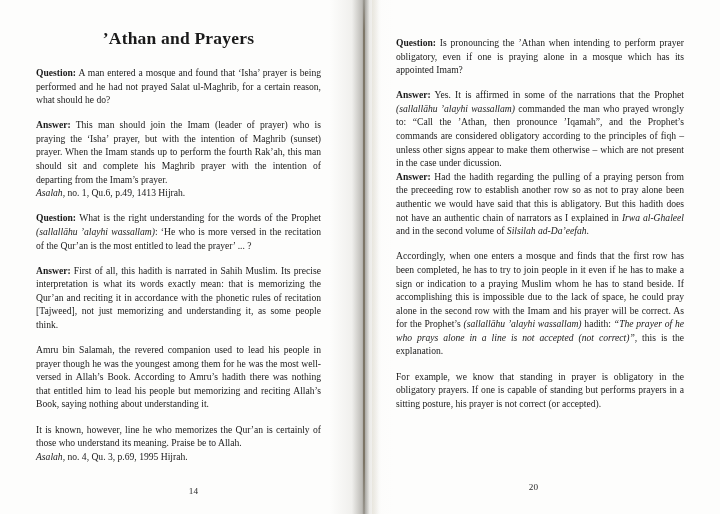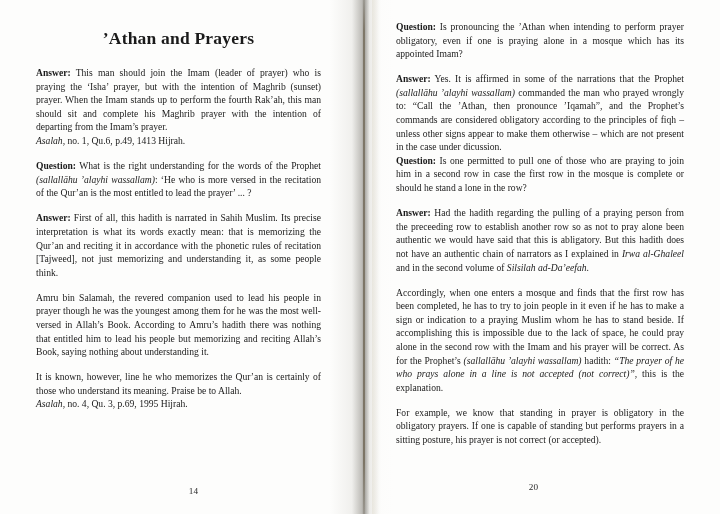--- a/index.html
+++ b/index.html
@@ -82,21 +82,21 @@
     line-height: 13.6px;
   }
   .col-left {
     left: 36px;
     width: 285px;
     top: 28px;
   }
   .col-right {
     left: 396px;
     width: 288px;
-    top: 20px;
+    top: 36px;
   }
 
   .chapter-title {
     text-align: center;
     font-weight: bold;
     font-size: 17.5px;
     line-height: 20px;
     margin: 0 0 18px 0;
     letter-spacing: 0.2px;
   }
@@ -140,20 +140,21 @@
 
 <div class="scan">
 
   <div class="paper-left"></div>
   <div class="paper-right"></div>
 
   <div class="col col-left">
 
     <h1 class="chapter-title">’Athan and Prayers</h1>
 
+    <p class="para"><span class="lbl">Question:</span><span> A man entered a mosque and found that ‘Isha’ prayer is being performed and he had not prayed Salat ul-Maghrib, for a certain reason, what should he do?</span></p>
 
     <p class="para tight"><span class="lbl">Answer:</span><span> This man should join the Imam (leader of prayer) who is praying the ‘Isha’ prayer, but with the intention of Maghrib (sunset) prayer. When the Imam stands up to perform the fourth Rak’ah, this man should sit and complete his Maghrib prayer with the intention of departing from the Imam’s prayer.</span></p>
 
     <p class="cite"><span>Asalah</span><span class="roman">, no. 1, Qu.6, p.49, 1413 Hijrah.</span></p>
 
     <p class="para"><span class="lbl">Question:</span><span> What is the right understanding for the words of the Prophet </span><span class="it">(sallallāhu ’alayhi wassallam)</span><span>: ‘He who is more versed in the recitation of the Qur’an is the most entitled to lead the prayer’ ... ?</span></p>
 
     <p class="para"><span class="lbl">Answer:</span><span> First of all, this hadith is narrated in Sahih Muslim. Its precise interpretation is what its words exactly mean: that is memorizing the Qur’an and reciting it in accordance with the phonetic rules of recitation [Tajweed], not just memorizing and understanding it, as some people think.</span></p>
 
     <p class="para">Amru bin Salamah, the revered companion used to lead his people in prayer though he was the youngest among them for he was the most well-versed in Allah’s Book. According to Amru’s hadith there was nothing that entitled him to lead his people but memorizing and reciting Allah’s Book, saying nothing about understanding it.</p>
@@ -170,21 +171,20 @@
   <div class="gutter-seam"></div>
   <div class="gutter-edge"></div>
 
   <div class="col col-right">
 
     <p class="para"><span class="lbl">Question:</span><span> Is pronouncing the ’Athan when intending to perform prayer obligatory, even if one is praying alone in a mosque which has its appointed Imam?</span></p>
 
     <p class="para tight"><span class="lbl">Answer:</span><span> Yes. It is affirmed in some of the narrations that the Prophet </span><span class="it">(sallallāhu ’alayhi wassallam)</span><span> commanded the man who prayed wrongly to: “Call the ’Athan, then pronounce ’Iqamah”, and the Prophet’s commands are considered obligatory according to the principles of fiqh – unless other signs appear to make them otherwise – which are not present in the case under dicussion.</span></p>
 
 
-    <p class="para"><span class="lbl">Question:</span><span> Is one permitted to pull one of those who are praying to join him in a second row in case the first row in the mosque is complete or should he stand a lone in the row?</span></p>
 
     <p class="para"><span class="lbl">Answer:</span><span> Had the hadith regarding the pulling of a praying person from the preceeding row to establish another row so as not to pray alone been authentic we would have said that this is abligatory. But this hadith does not have an authentic chain of narrators as I explained in </span><span class="it">Irwa al-Ghaleel</span><span> and in the second volume of </span><span class="it">Silsilah ad-Da’eefah</span><span>.</span></p>
 
     <p class="para"><span>Accordingly, when one enters a mosque and finds that the first row has been completed, he has to try to join people in it even if he has to make a sign or indication to a praying Muslim whom he has to stand beside. If accomplishing this is impossible due to the lack of space, he could pray alone in the second row with the Imam and his prayer will be correct. As for the Prophet’s </span><span class="it">(sallallāhu ’alayhi wassallam)</span><span> hadith: </span><span class="it">“The prayer of he who prays alone in a line is not accepted (not correct)”</span><span>, this is the explanation.</span></p>
 
     <p class="para">For example, we know that standing in prayer is obligatory in the obligatory prayers. If one is capable of standing but performs prayers in a sitting posture, his prayer is not correct (or accepted).</p>
 
   </div>
 
   <div class="folio folio-right">20</div>

